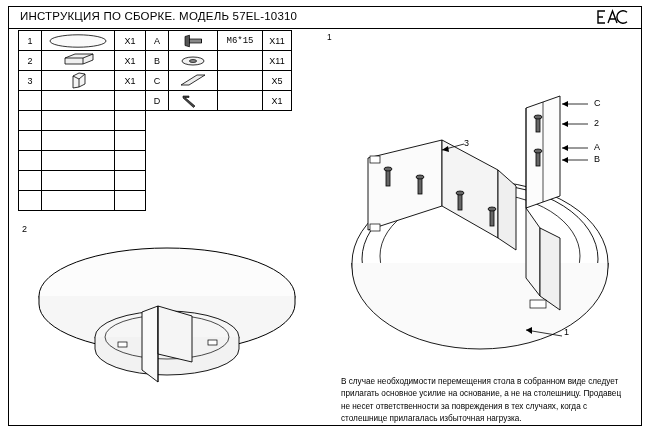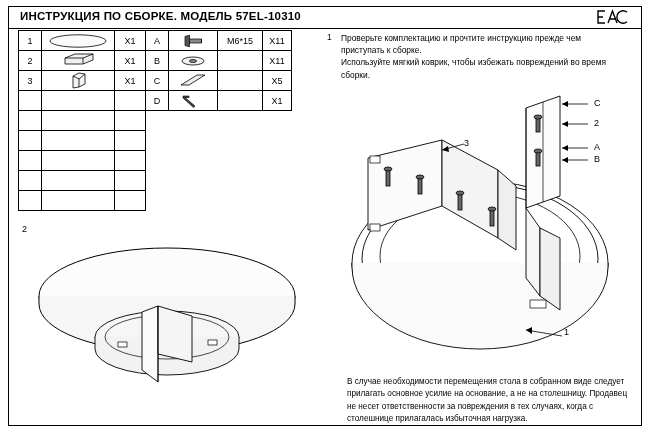--- a/index.html
+++ b/index.html
@@ -25,21 +25,21 @@
     width: 634px;
     height: 420px;
     border: 1px solid #000;
     box-sizing: border-box;
   }
   .title {
     position: absolute;
     left: 20px;
     top: 10px;
     font-size: 11.5px;
-    font-weight: bold;
+    font-weight: normal;
     letter-spacing: 0.2px;
     white-space: nowrap;
   }
   
   .eac {
     position: absolute;
     right: 20px;
     top: 9px;
     width: 34px;
     height: 16px;
@@ -68,21 +68,21 @@
     height: 19px;
     padding: 0;
     text-align: center;
     vertical-align: middle;
   }
   .c-idx  { width: 22px; }
   .c-pic  { width: 72px; }
   .c-qty  { width: 30px; }
   .c-idx2 { width: 22px; }
   .c-pic2 { width: 48px; }
-  .c-spec { width: 44px; }
+  .c-spec { width: 44px; font-family: Liberation Mono, monospace; }
   .c-qty2 { width: 28px; margin-left: 37px; }
   .pic-cell svg, .pic-cell .shape { display: block; margin: 0 auto; }
   .instr-num {
     position: absolute;
     left: 327px;
     top: 32px;
     font-size: 8.4px;
   }
   .instr-top-body {
     position: absolute;
@@ -92,21 +92,20 @@
     font-size: 8.4px;
     line-height: 1.45;
   }
   .instr-bottom {
     position: absolute;
     left: 341px;
     top: 376px;
     width: 288px;
     font-size: 8.2px;
     line-height: 1.5;
-    margin-left: 6px;
   }
 
   
   .fig-label {
     position: absolute;
     font-size: 9px;
   }
   .label-2-left { left: 22px; top: 224px; }
 
   
@@ -232,22 +231,20 @@
     <tr>
       <td class="c-idx"></td>
       <td class="c-pic"></td>
       <td class="c-qty"></td>
       <td colspan="4" style="border:none;"></td>
     </tr>
   </tbody>
     </table>
 
   <div class="instr-num">1</div>
-  <div class="instr-top-body" style="white-space: pre-line;">Проверьте комплектацию и прочтите инструкцию прежде чем приступать к сборке.
-Используйте мягкий коврик, чтобы избежать повреждений во время сборки.</div>
 
   <div class="instr-bottom">В случае необходимости перемещения стола в собранном виде следует прилагать основное усилие на основание, а не на столешницу. Продавец не несет ответственности за повреждения в тех случаях, когда с столешнице прилагалась избыточная нагрузка.</div>
 
   <div class="canvas" style="left:330px; top:78px;">
     <svg width="300" height="290" viewBox="0 0 300 290">
 
       <ellipse cx="150" cy="185" rx="128" ry="82" fill="none" stroke="#000" stroke-width="0.9"></ellipse>
       <ellipse cx="150" cy="181" rx="118" ry="75" fill="none" stroke="#000" stroke-width="0.9"></ellipse>
       <ellipse cx="150" cy="178" rx="100" ry="63" fill="none" stroke="#000" stroke-width="0.8"></ellipse>
       <path d="M22 185 A128 82 0 0 0 278 185" fill="none" stroke="#000" stroke-width="0.9"></path>

